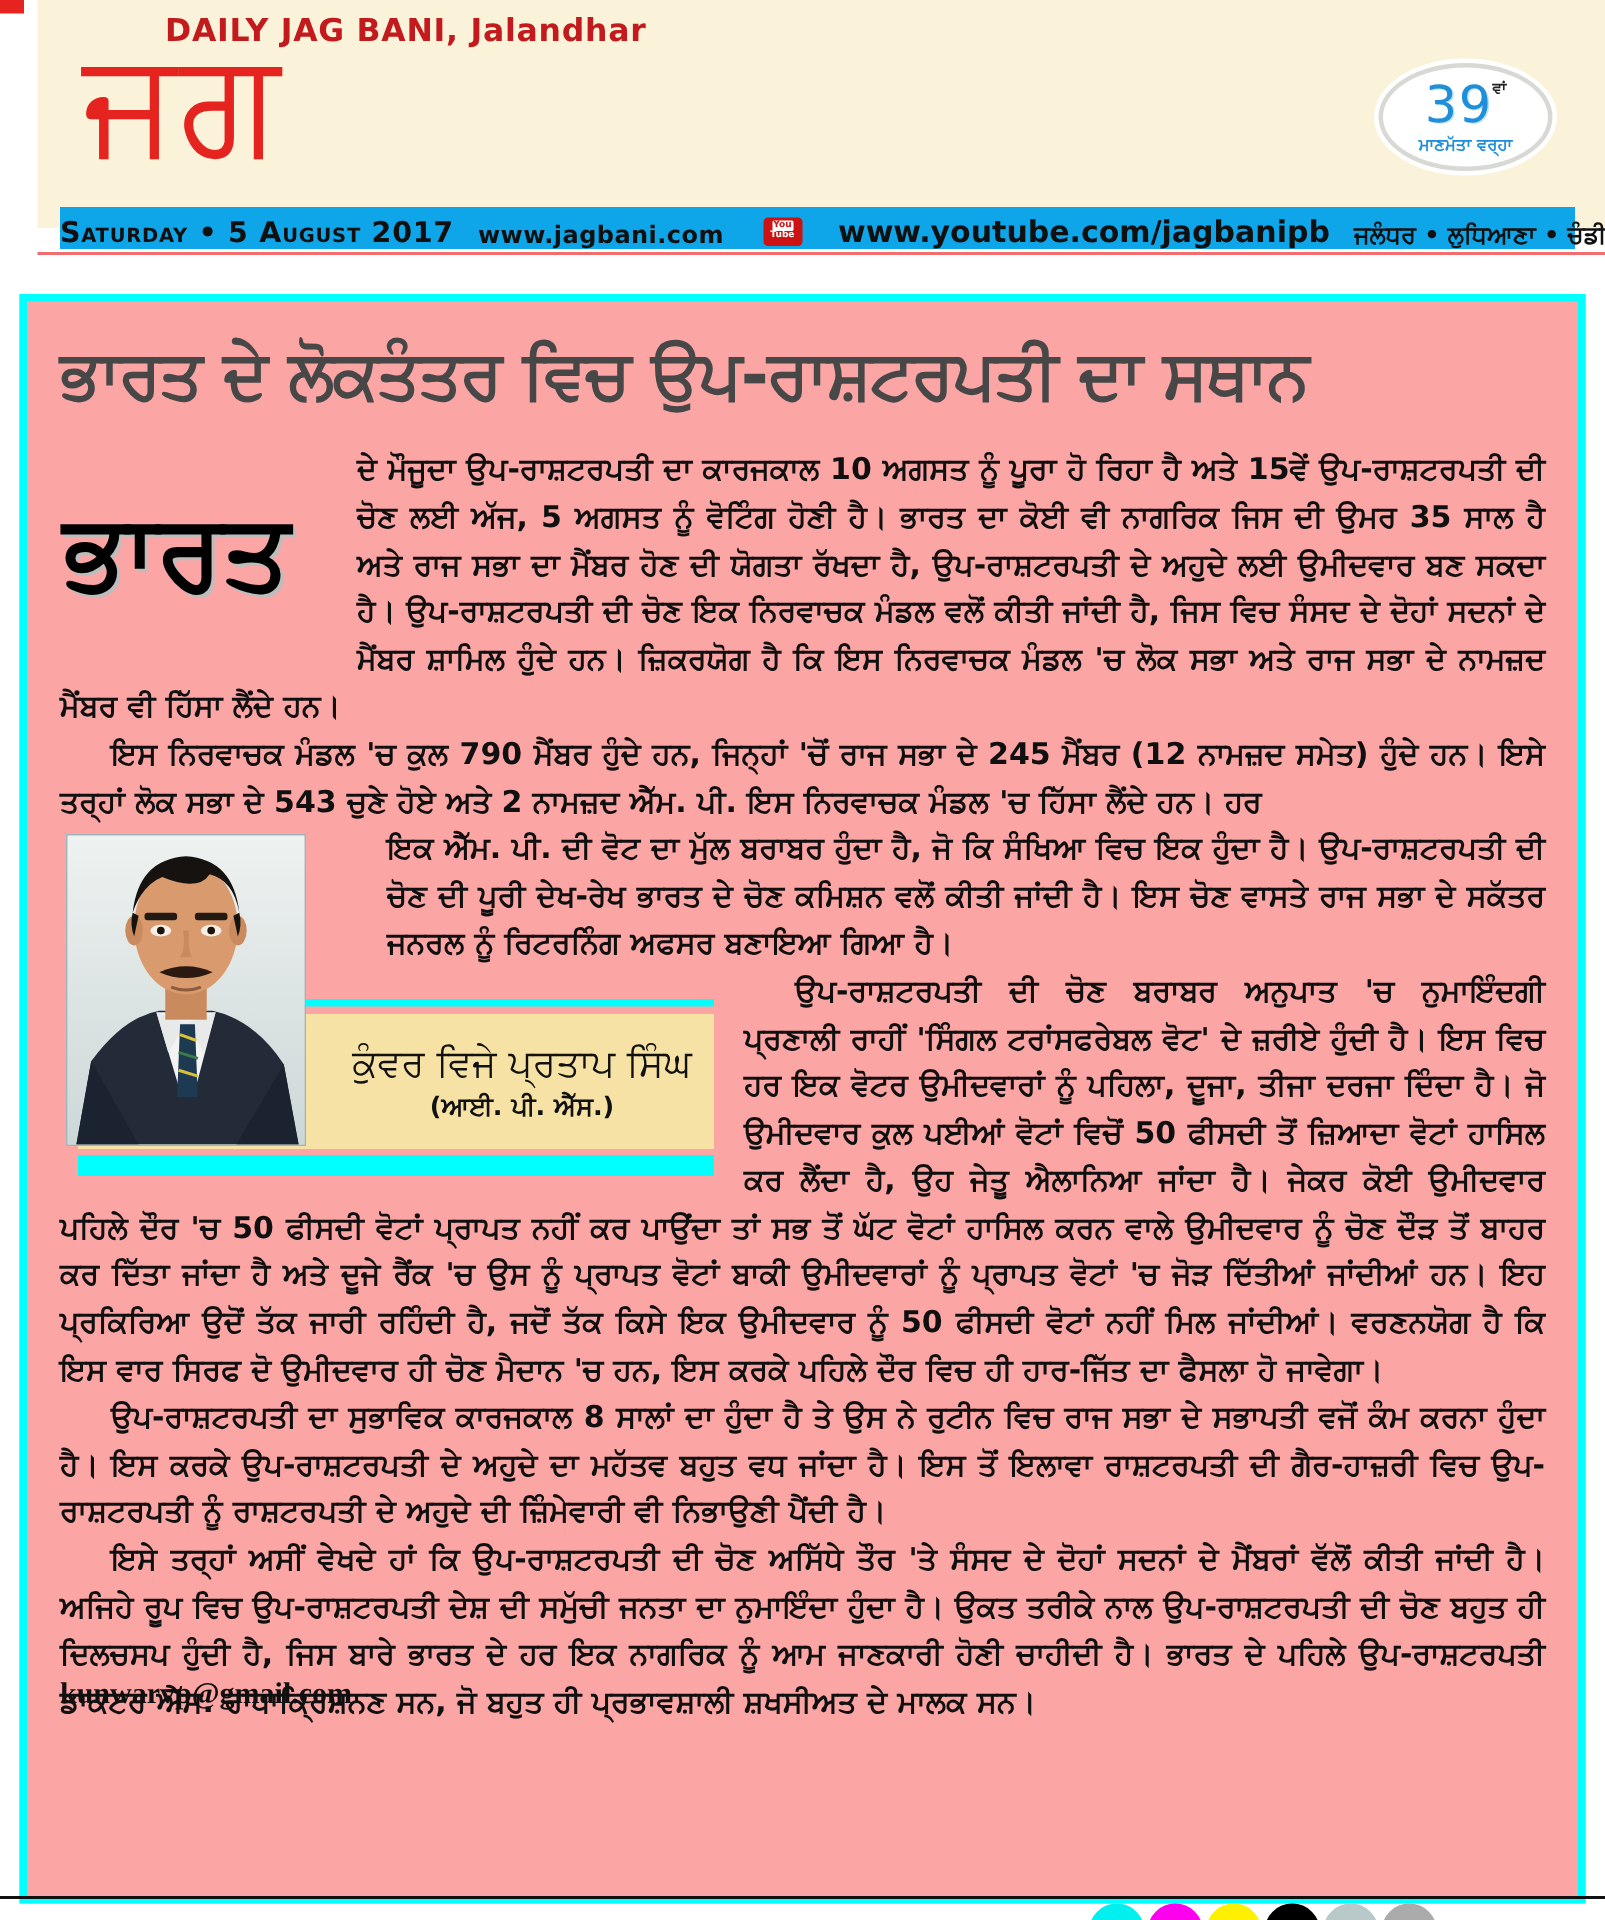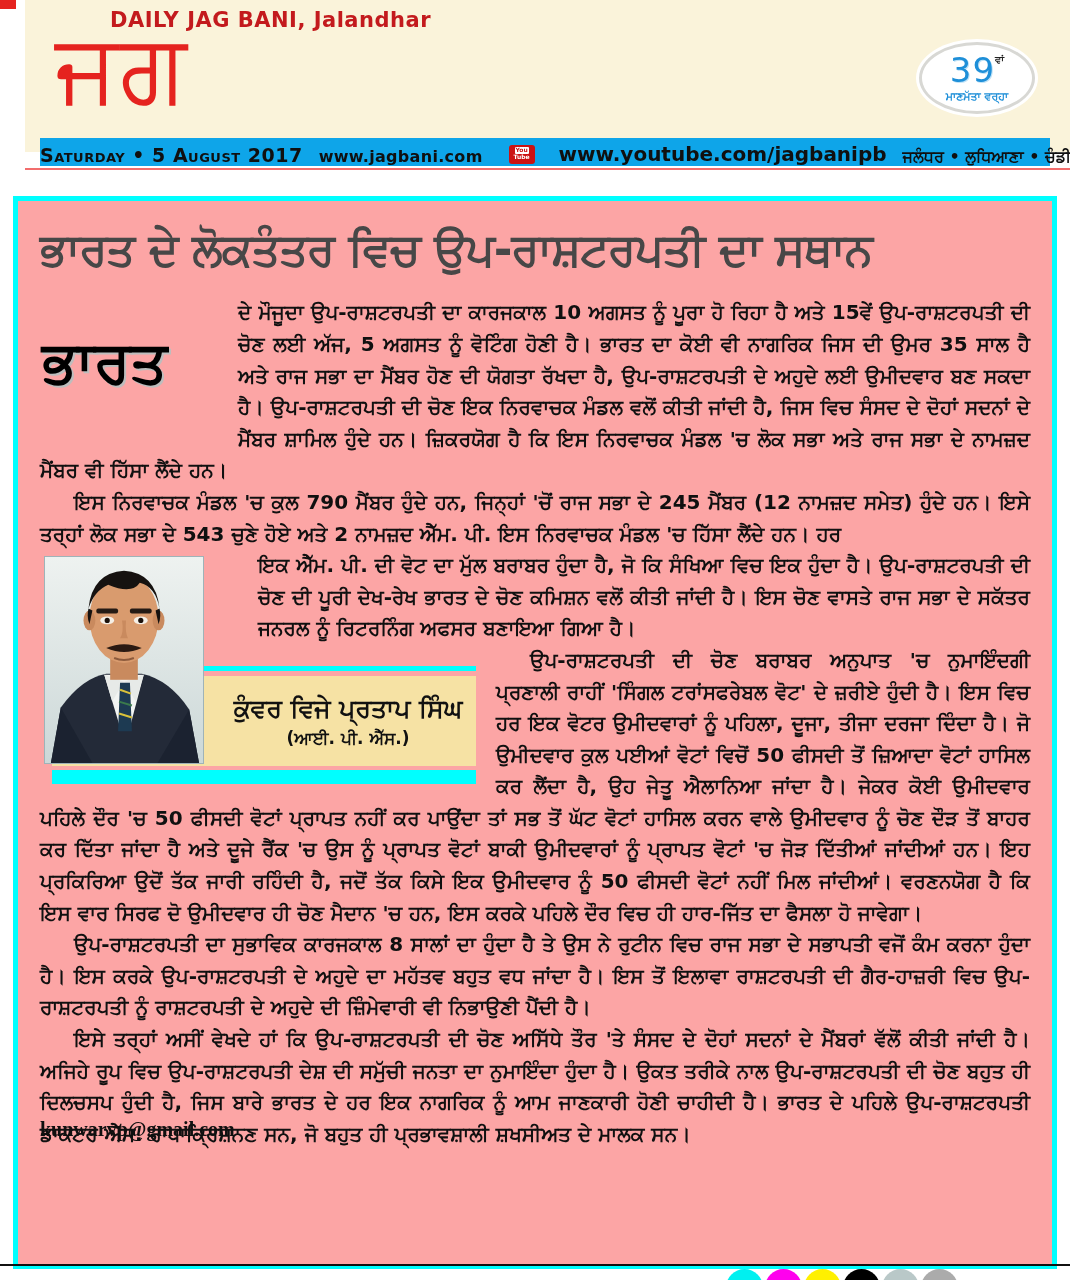--- a/index.html
+++ b/index.html
@@ -49,34 +49,34 @@
   .yt-url{font-size:20px;font-weight:bold;}
   .cities{font-size:16px;font-weight:bold;margin-left:auto;}
   .red-rule{position:absolute;left:25px;right:0;top:168px;height:2px;background:var(--red-line);}
   
   .article-box{position:absolute;left:13px;top:180px;width:1044px;height:1073px;
     background:#fca5a5;border:5px solid var(--cyan);padding:16px 22px 10px 22px;overflow:hidden;margin-top:16px;}
   .headline{font-size:45px;line-height:1.12;font-weight:bold;color:var(--headline-gray);
     letter-spacing:-1px;margin:8px 0 22px 0;}
   .body-copy p{font-size:20px;line-height:1.58;font-weight:600;text-align:justify;color:var(--text-black);}
   .body-copy p.indent{text-indent:34px;}
-  .dropword{float:left;width:198px;padding:36px 10px 34px 2px;font-size:58px;line-height:1;
+  .dropword{float:left;width:198px;padding:36px 10px 34px 2px;font-size:70px;line-height:1;
     font-weight:bold;color:#000;text-align:left;text-shadow:2px 2px 0 #bdbdbd;}
   
   .photo-block{float:left;width:446px;height:232px;margin:6px 16px 4px 0;position:relative;
     shape-outside:polygon(0 0,208px 0,208px 110px,446px 110px,446px 232px,0 232px);
     shape-margin:10px;}
   .photo{position:absolute;left:4px;top:0;width:160px;height:208px;z-index:2;
     border:1px solid #9fb3b8;background:#dfe7e7;}
   .photo svg{display:block;width:100%;height:100%;}
   .cap-line{position:absolute;left:12px;top:110px;width:424px;height:5px;background:var(--cyan);}
   .caption-box{position:absolute;left:12px;top:120px;width:424px;height:90px;
     background:var(--caption-yellow);display:flex;flex-direction:column;justify-content:center;
     padding-left:168px;text-align:center;}
-  .cap-name{font-size:25px;font-weight:bold;color:#111;line-height:1.2;}
+  .cap-name{font-size:25px;font-weight:normal;color:#111;line-height:1.2;}
   .cap-title{font-size:17px;font-weight:700;color:#111;margin-top:4px;}
   .cap-bar{position:absolute;left:12px;top:214px;width:424px;height:14px;background:var(--cyan);}
   .email-line{text-align:right;padding-right:10px;margin-top:-36px;
     font-family:"Liberation Serif",serif;font-weight:bold;font-size:27px;color:#000;}
   
   .footer-rule{position:absolute;left:0;right:0;top:1264px;height:2px;background:#111;}
   .dots-row{position:absolute;left:726px;top:1269px;display:flex;gap:2px;}
   .dot{width:37px;height:37px;border-radius:50%;}
 </style>
 </head>

